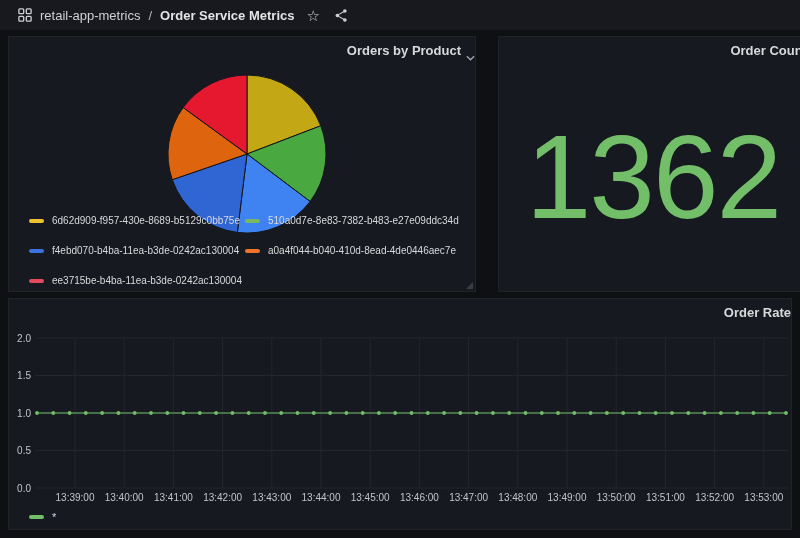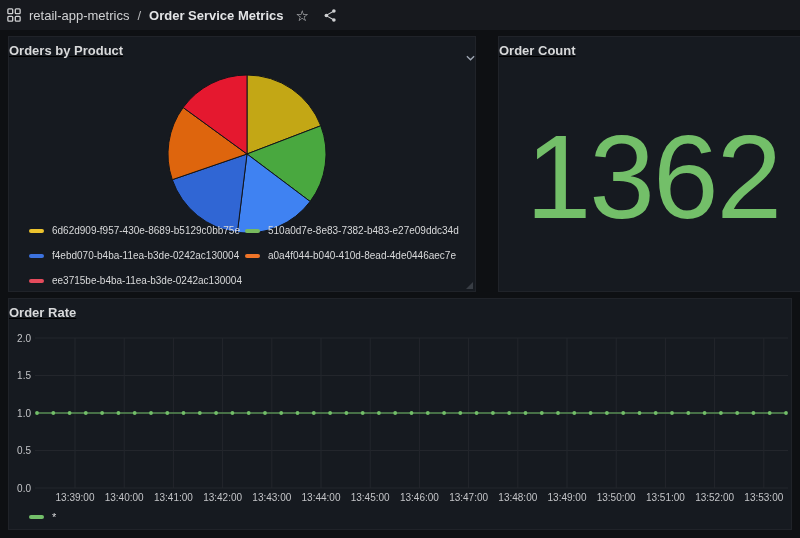--- a/index.html
+++ b/index.html
@@ -6,49 +6,48 @@
   body{
     width:800px;height:538px;position:relative;overflow:hidden;
     background:#0e1013;
     font-family:"Liberation Sans",sans-serif;
     -webkit-font-smoothing:antialiased;
   }
   
   .topbar{
     position:absolute;left:0;top:0;width:800px;height:30px;
     background:#17191e;display:flex;align-items:center;
-    padding:0 7px;box-sizing:border-box;gap:8px;
+    padding:0 18px;box-sizing:border-box;gap:8px;
   }
   .topbar .crumb{font-size:13px;color:#d0d1d3;}
   .topbar .crumb.title{color:#e3e4e6;font-weight:600;}
   .topbar .sep{color:#b7b8ba;font-size:13px;}
   .tb-icon{display:inline-flex;align-items:center;justify-content:center;cursor:pointer;color:#cfd0d2;}
   .star{font-size:15px;line-height:1;margin-left:4px;}
   
   .panel{
     position:absolute;background:#161a20;
     border:1px solid rgba(255,255,255,0.045);
     box-sizing:border-box;
   }
   #panel-pie{left:8px;top:36px;width:468px;height:256px;}
   #panel-stat{left:498px;top:36px;width:310px;height:256px;}
   #panel-rate{left:8px;top:298px;width:784px;height:232px;}
   .panel-header{
     position:absolute;top:0;left:0;right:0;height:26px;
-    display:flex;align-items:center;justify-content:space-between;gap:5px;
+    display:flex;align-items:center;justify-content:flex-end;gap:5px;
     cursor:pointer;
-    text-decoration:underline;
   }
   .panel-title{font-size:13px;font-weight:600;color:#d8d9da;}
   .caret{width:9px;height:6px;display:inline-block;}
   
   #pie-svg{position:absolute;left:157px;top:36px;width:162px;height:162px;}
   #pie-legend{
     position:absolute;left:20px;right:18px;bottom:3px;
-    display:grid;grid-template-columns:216px 1fr;row-gap:10px;
+    display:grid;grid-template-columns:216px 1fr;row-gap:15px;
   }
   .legend-item{display:flex;align-items:center;height:15px;cursor:pointer;}
   .legend-item .swatch{width:15px;height:4px;border-radius:2px;flex:0 0 15px;margin-right:8px;}
   .legend-item .legend-label{font-size:10px;color:#d8d9da;white-space:nowrap;}
   .resize-corner{
     position:absolute;right:2px;bottom:2px;width:0;height:0;
     border-left:7px solid transparent;border-bottom:7px solid #383d44;
     cursor:nwse-resize;
   }
   

